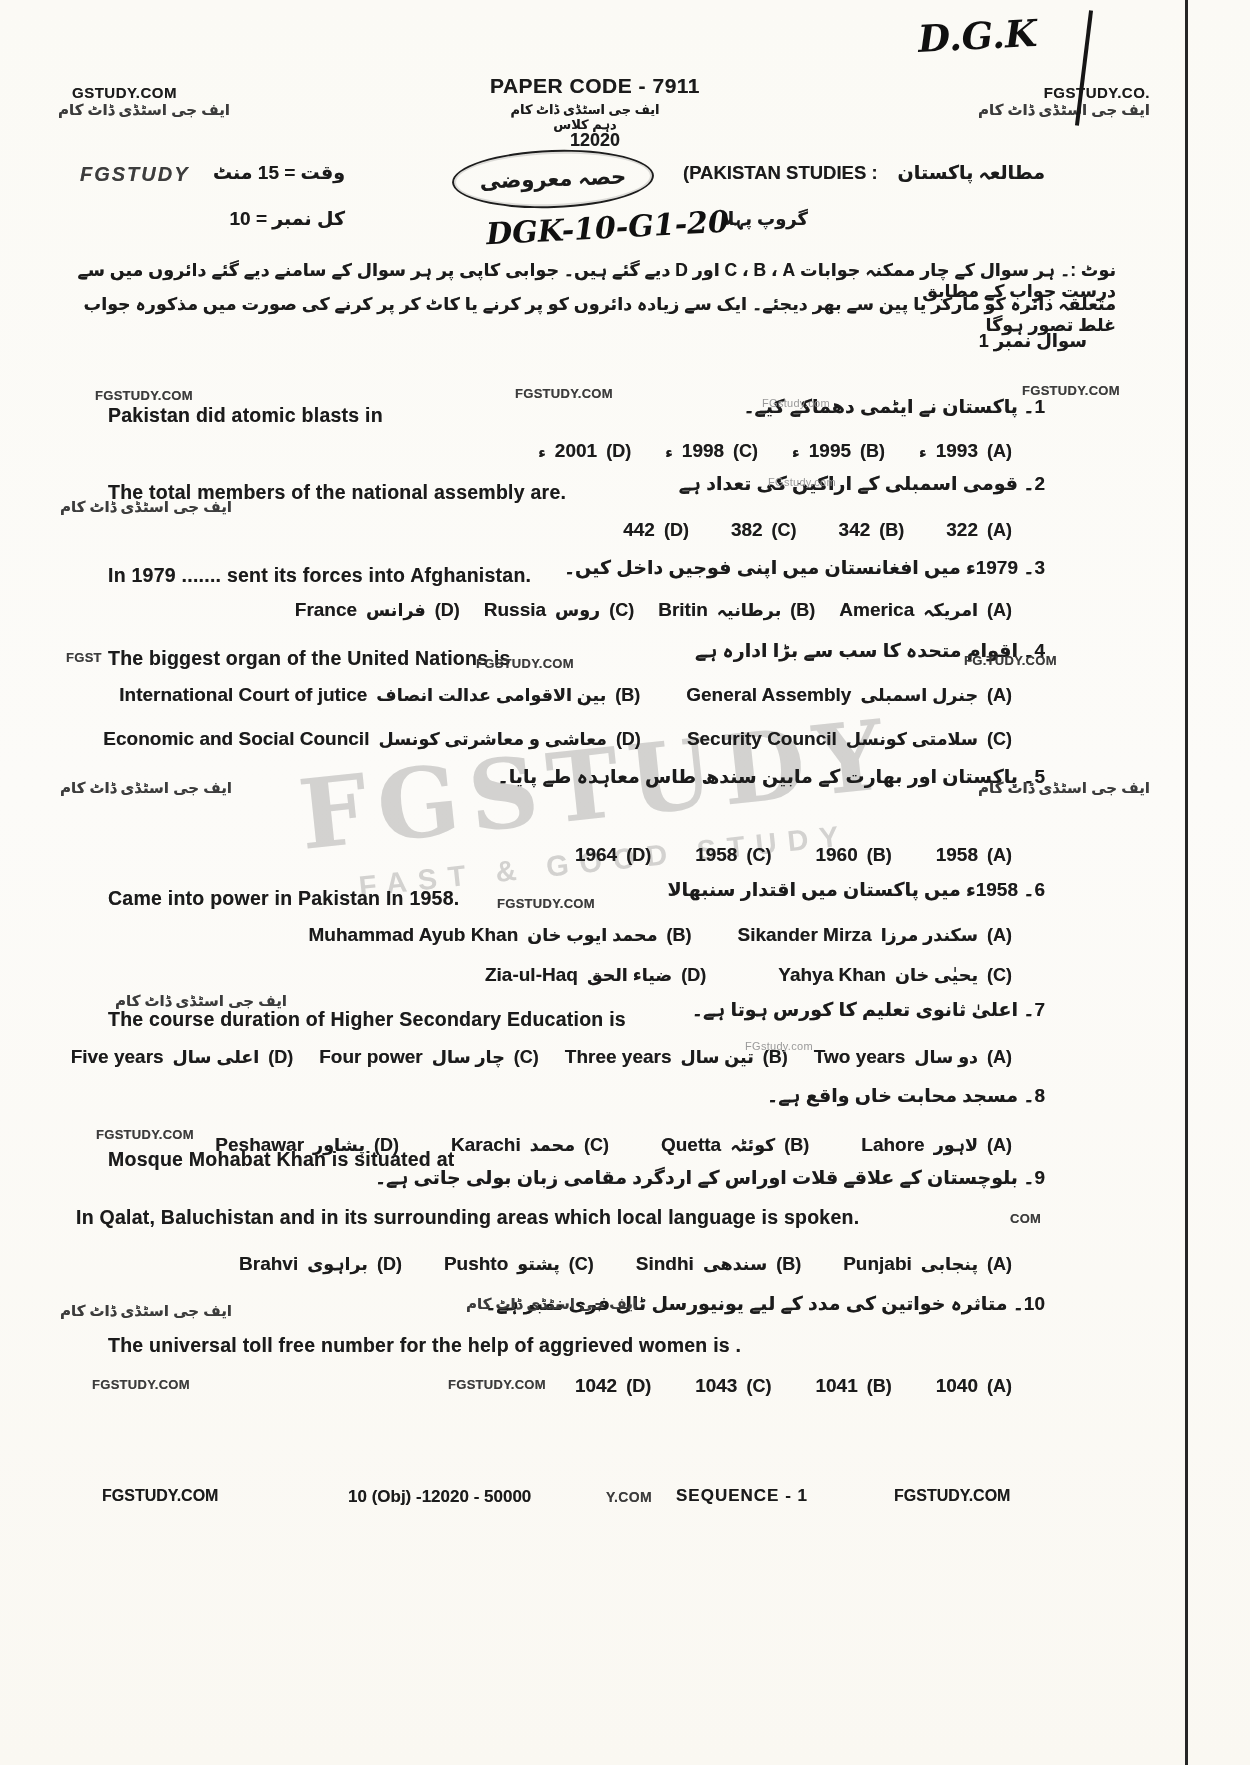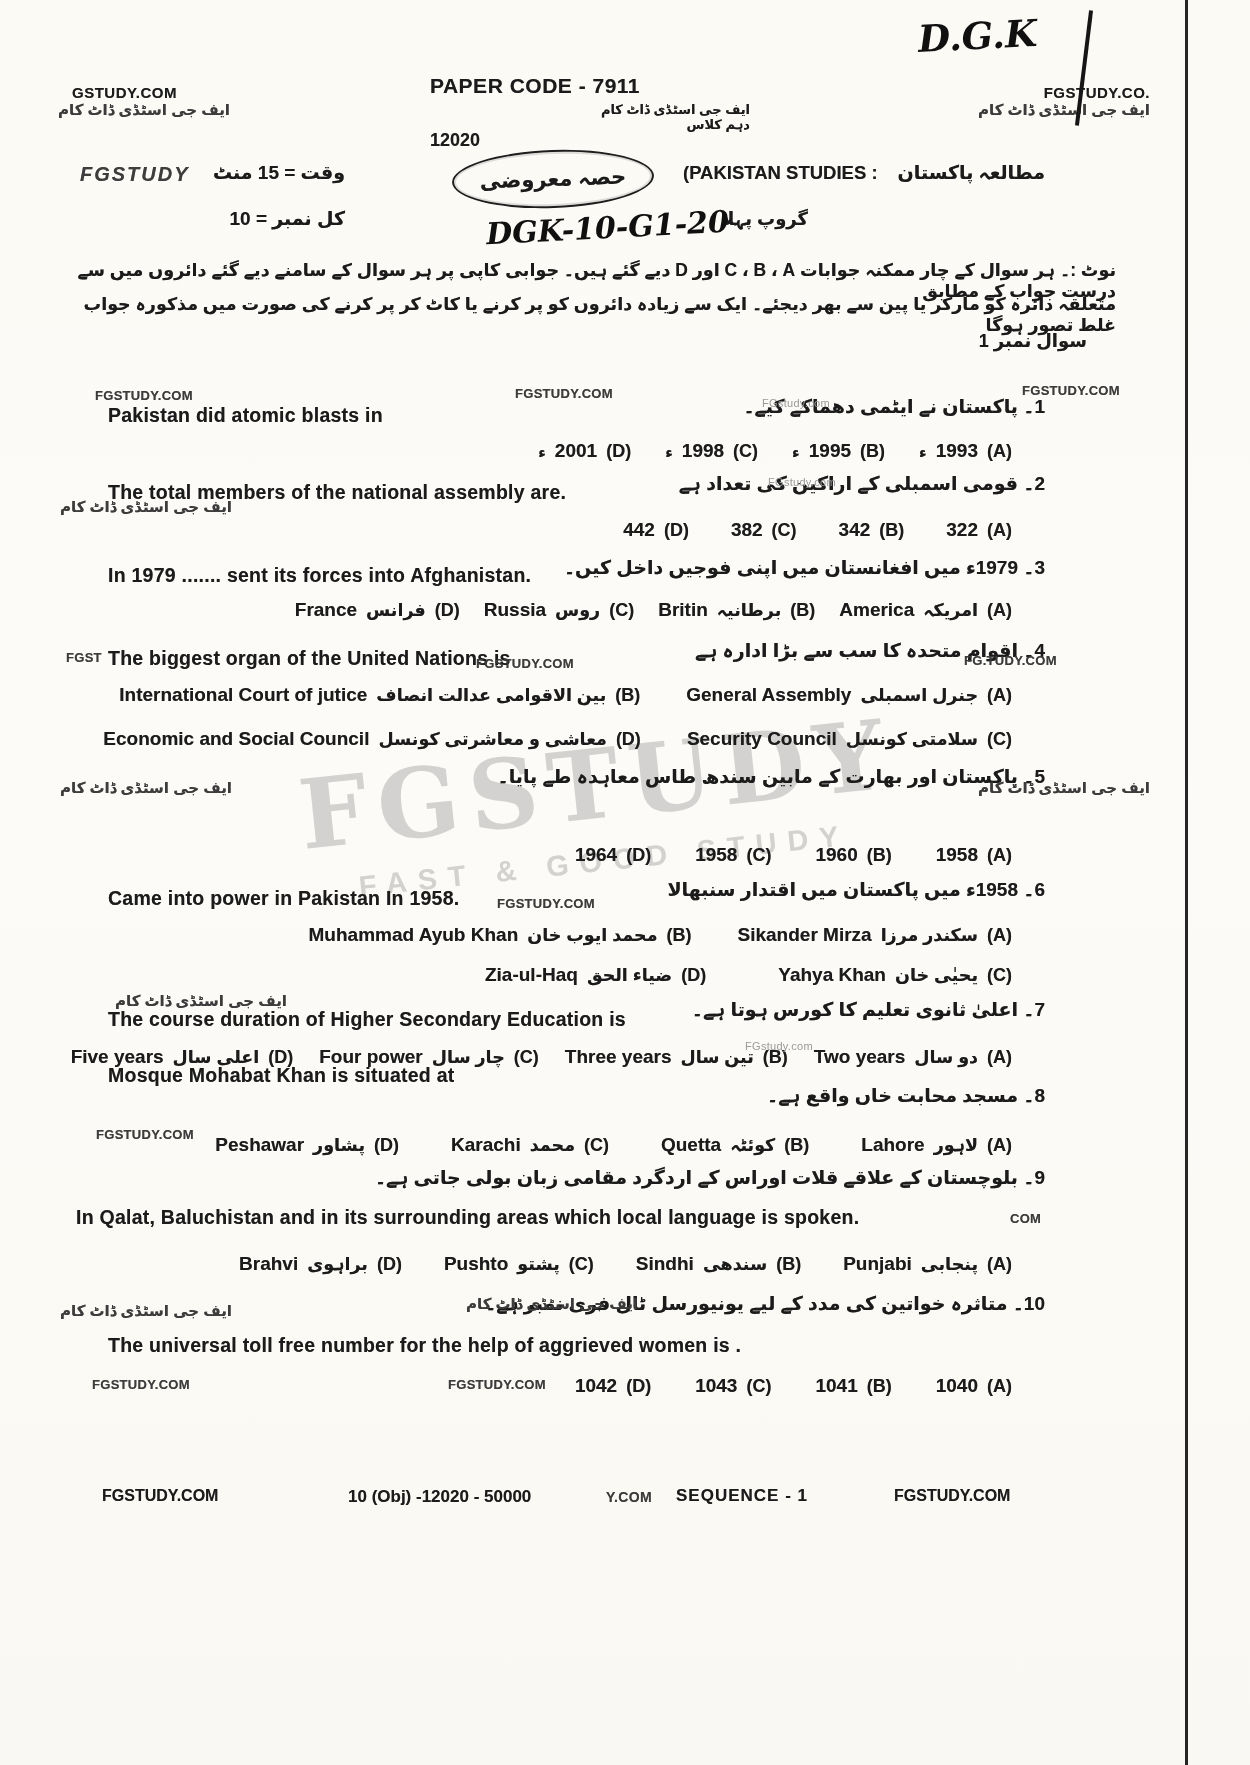--- a/index.html
+++ b/index.html
@@ -3,21 +3,21 @@
 <meta charset="utf-8">
 <style>
   html,body{margin:0;padding:0;}
   body{width:1250px;height:1765px;background:#e9e7e1;font-family:"Liberation Sans","DejaVu Sans",sans-serif;}
   .sheet{position:relative;width:1250px;height:1765px;overflow:hidden;color:#1b1b1b;
          background:linear-gradient(180deg,#fbfaf5 0%,#fcfbf8 45%,#faf8f2 100%);
          text-shadow:0 0 .5px rgba(25,25,25,.5);}
   .abs{position:absolute;}
   .b{font-weight:bold;margin-left:10px;}
   .rtl{direction:rtl;}
-  .center{}
+  .center{text-align:center;}
   
   .wm{position:absolute;font-weight:bold;font-size:13px;color:#3c3c3c;letter-spacing:.3px;white-space:nowrap;}
   .wm.ur{font-size:15px;direction:rtl;}
   .wm.faint{color:#9a9a9a;font-size:11px;font-weight:normal;text-shadow:none;}
   .big-wm{position:absolute;left:300px;top:728px;transform:rotate(-6deg);color:rgba(125,125,125,.32);
           text-align:center;text-shadow:none;z-index:0;}
   .big-wm-title{font-size:96px;font-weight:bold;letter-spacing:10px;font-family:"DejaVu Serif",serif;}
   .big-wm-sub{font-size:29px;font-weight:bold;letter-spacing:11px;margin-top:4px;}
   
   .hand{font-family:"DejaVu Serif",serif;font-style:italic;font-weight:bold;font-size:30px;
@@ -247,21 +247,21 @@
         <span class="o-lbl">(C)</span>
       </span>
       <span class="opt">
         <span class="o-en">Five years</span>
         <span class="o-ur">اعلی سال</span>
         <span class="o-lbl">(D)</span>
       </span>
     </div>
 
   <div class="q-ur" style="top:1084px">8۔ مسجد محابت خاں واقع ہے۔</div>
-  <div class="q-en" style="top:1064px">Mosque Mohabat Khan is situated at</div>
+  <div class="q-en" style="top:1148px">Mosque Mohabat Khan is situated at</div>
   <div class="opts" style="top:1134px;gap:52px">
       <span class="opt">
         <span class="o-en">Lahore</span>
         <span class="o-ur">لاہور</span>
         <span class="o-lbl">(A)</span>
       </span>
       <span class="opt">
         <span class="o-en">Quetta</span>
         <span class="o-ur">کوئٹہ</span>
         <span class="o-lbl">(B)</span>

